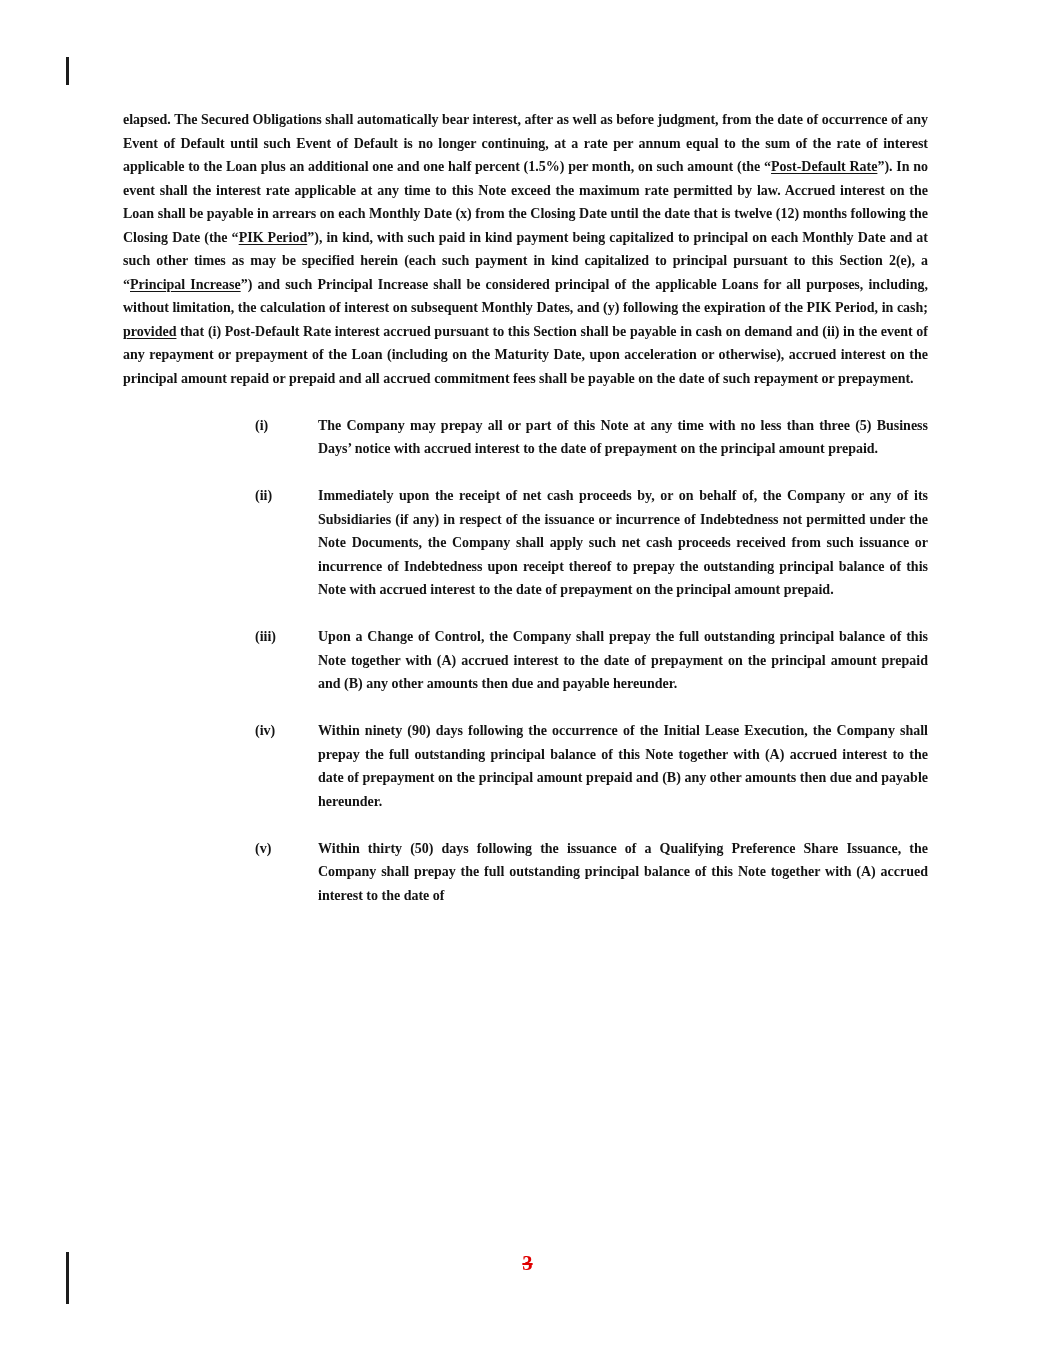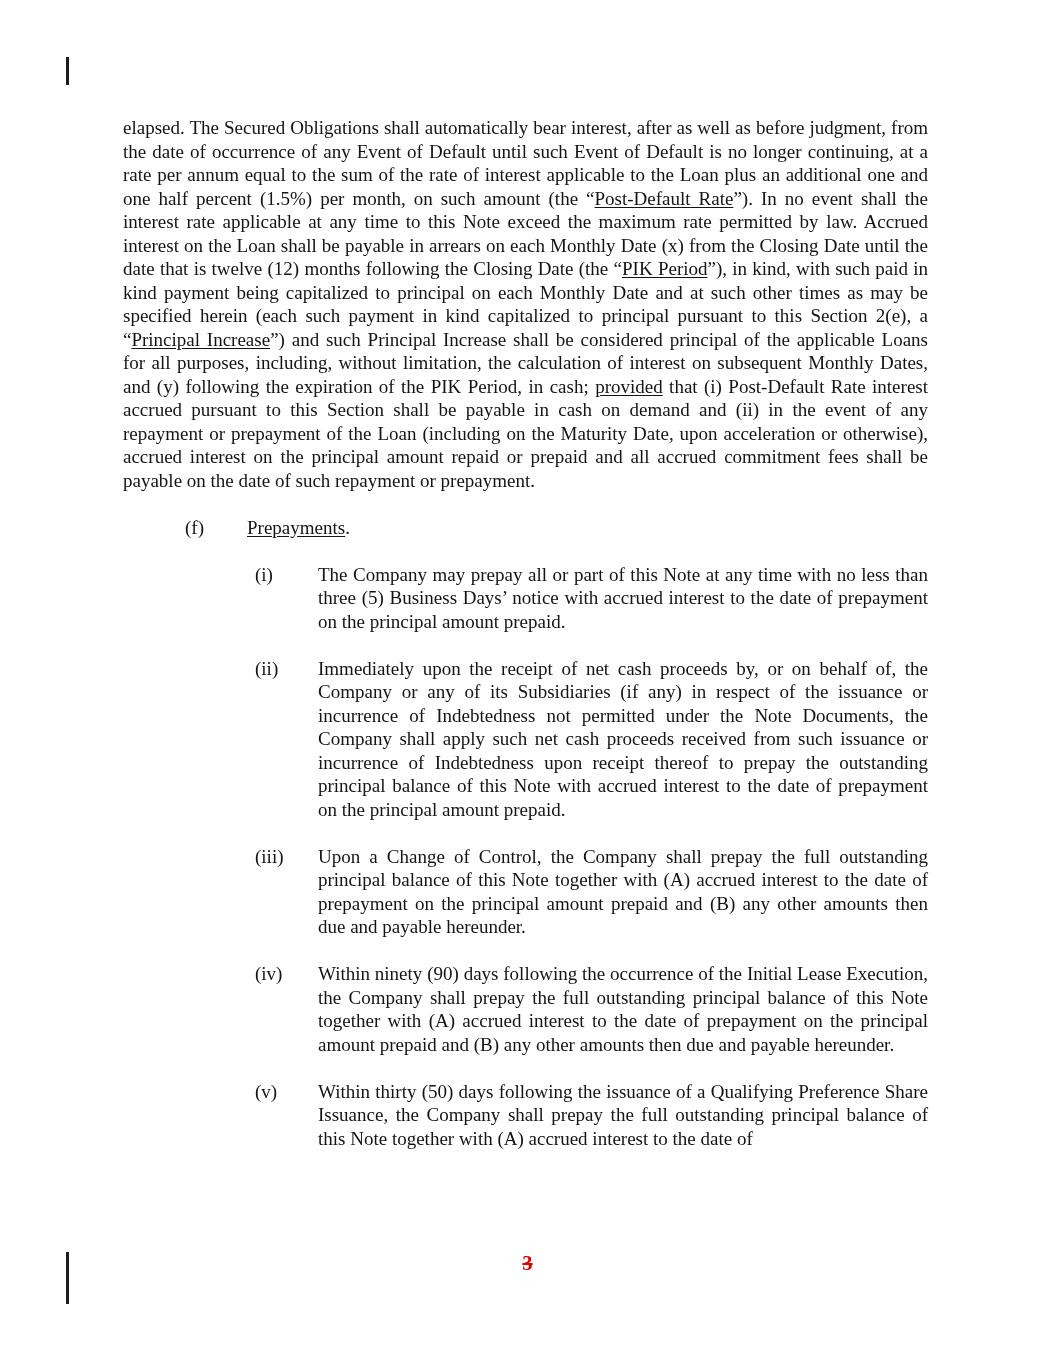--- a/index.html
+++ b/index.html
@@ -15,24 +15,25 @@
   .change-bar {
     position: absolute;
     width: 2.5px;
     background: #1c1c1c;
   }
   .change-bar.top    { left: 66px; top: 57px;  height: 28px; }
   .change-bar.bottom { left: 66px; top: 1252px; height: 52px; }
   .content {
     position: absolute;
     left: 123px;
-    top: 116px;
+    top: 108px;
     width: 805px;
-    font-size: 19px;
+    font-size: 14px;
     line-height: 23.5px;
+    font-weight: bold;
   }
   .para {
     margin: 0;
     text-align: justify;
   }
   .u { text-decoration: underline; text-underline-offset: 2px; }
   .f-row {
     margin: 23.5px 0 23.5px 62px;
   }
   .f-label {
@@ -67,23 +68,20 @@
 
 <div class="page">
 
   <div class="change-bar top"></div>
   <div class="change-bar bottom"></div>
 
   <div class="content">
 
     <p class="para"><span>elapsed.  The Secured Obligations shall automatically bear interest, after as well as before judgment, from the date of occurrence of any Event of Default until such Event of Default is no longer continuing, at a rate per annum equal to the sum of the rate of interest applicable to the Loan plus an additional one and one half percent (1.5%) per month, on such amount (the “</span><span class="u">Post-Default Rate</span><span>”).  In no event shall the interest rate applicable at any time to this Note exceed the maximum rate permitted by law.  Accrued interest on the Loan shall be payable in arrears on each Monthly Date (x) from the Closing Date until the date that is twelve (12) months following the Closing Date (the “</span><span class="u">PIK Period</span><span>”), in kind, with such paid in kind payment being capitalized to principal on each Monthly Date and at such other times as may be specified herein (each such payment in kind capitalized to principal pursuant to this Section 2(e), a “</span><span class="u">Principal Increase</span><span>”) and such Principal Increase shall be considered principal of the applicable Loans for all purposes, including, without limitation, the calculation of interest on subsequent Monthly Dates, and (y) following the expiration of the PIK Period, in cash; </span><span class="u">provided</span><span> that (i) Post-Default Rate interest accrued pursuant to this Section shall be payable in cash on demand and (ii) in the event of any repayment or prepayment of the Loan (including on the Maturity Date, upon acceleration or otherwise), accrued interest on the principal amount repaid or prepaid and all accrued commitment fees shall be payable on the date of such repayment or prepayment.</span></p>
 
-    <div class="f-row">
-      <span class="f-label">(f)</span><span class="u">Prepayments</span><span>.</span>
-    </div>
 
     <div class="item">
       <span class="num">(i)</span><span>The Company may prepay all or part of this Note at any time with no less than three (5) Business Days’ notice with accrued interest to the date of prepayment on the principal amount prepaid.</span>
     </div>
 
     <div class="item">
       <span class="num">(ii)</span><span>Immediately upon the receipt of net cash proceeds by, or on behalf of, the Company or any of its Subsidiaries (if any) in respect of the issuance or incurrence of Indebtedness not permitted under the Note Documents, the Company shall apply such net cash proceeds received from such issuance or incurrence of Indebtedness upon receipt thereof to prepay the outstanding principal balance of this Note with accrued interest to the date of prepayment on the principal amount prepaid.</span>
     </div>
 
     <div class="item">

